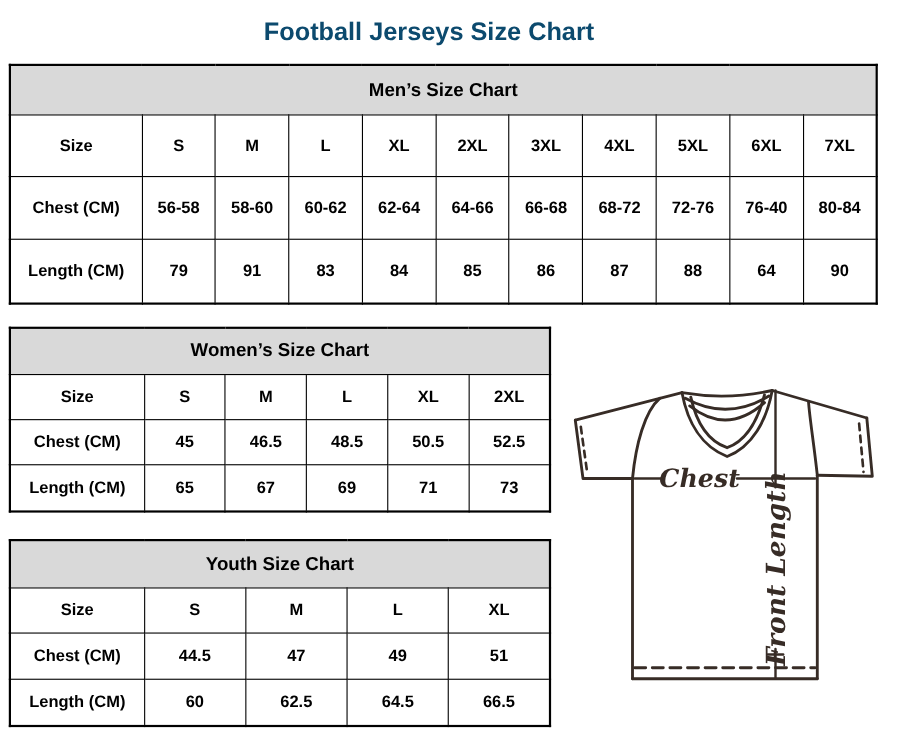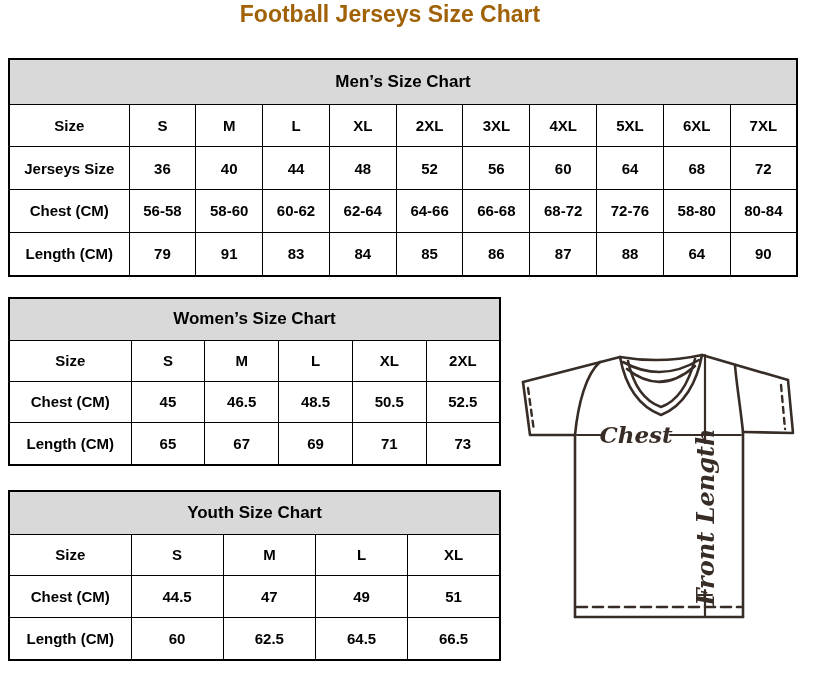--- a/index.html
+++ b/index.html
@@ -7,26 +7,26 @@
   .page {
     position: relative;
     width: 816px;
     height: 675px;
     background: #ffffff;
     font-family: "Liberation Sans", sans-serif;
     overflow: hidden;
   }
   .title {
     position: absolute;
-    left: 0; top: 1px;
+    left: 0; top: 15px;
     width: 780px;
     text-align: center;
     font-size: 23px;
     font-weight: bold;
-    color: #a16207;
+    color: #0c4a6e;
   }
   table.size-table {
     position: absolute;
     border-collapse: collapse;
     table-layout: fixed;
     border: 2.5px solid #000000;
     background: #ffffff;
   }
   table.size-table td {
     border: 1.5px solid #000000;
@@ -87,43 +87,30 @@
           <td>L</td>
           <td>XL</td>
           <td>2XL</td>
           <td>3XL</td>
           <td>4XL</td>
           <td>5XL</td>
           <td>6XL</td>
           <td>7XL</td>
         </tr>
         <tr>
-          <td>Jerseys Size</td>
-          <td>36</td>
-          <td>40</td>
-          <td>44</td>
-          <td>48</td>
-          <td>52</td>
-          <td>56</td>
-          <td>60</td>
-          <td>64</td>
-          <td>68</td>
-          <td>72</td>
-        </tr>
-        <tr>
           <td>Chest (CM)</td>
           <td>56-58</td>
           <td>58-60</td>
           <td>60-62</td>
           <td>62-64</td>
           <td>64-66</td>
           <td>66-68</td>
           <td>68-72</td>
           <td>72-76</td>
-          <td>58-80</td>
+          <td>76-40</td>
           <td>80-84</td>
         </tr>
         <tr>
           <td>Length (CM)</td>
           <td>79</td>
           <td>91</td>
           <td>83</td>
           <td>84</td>
           <td>85</td>
           <td>86</td>

